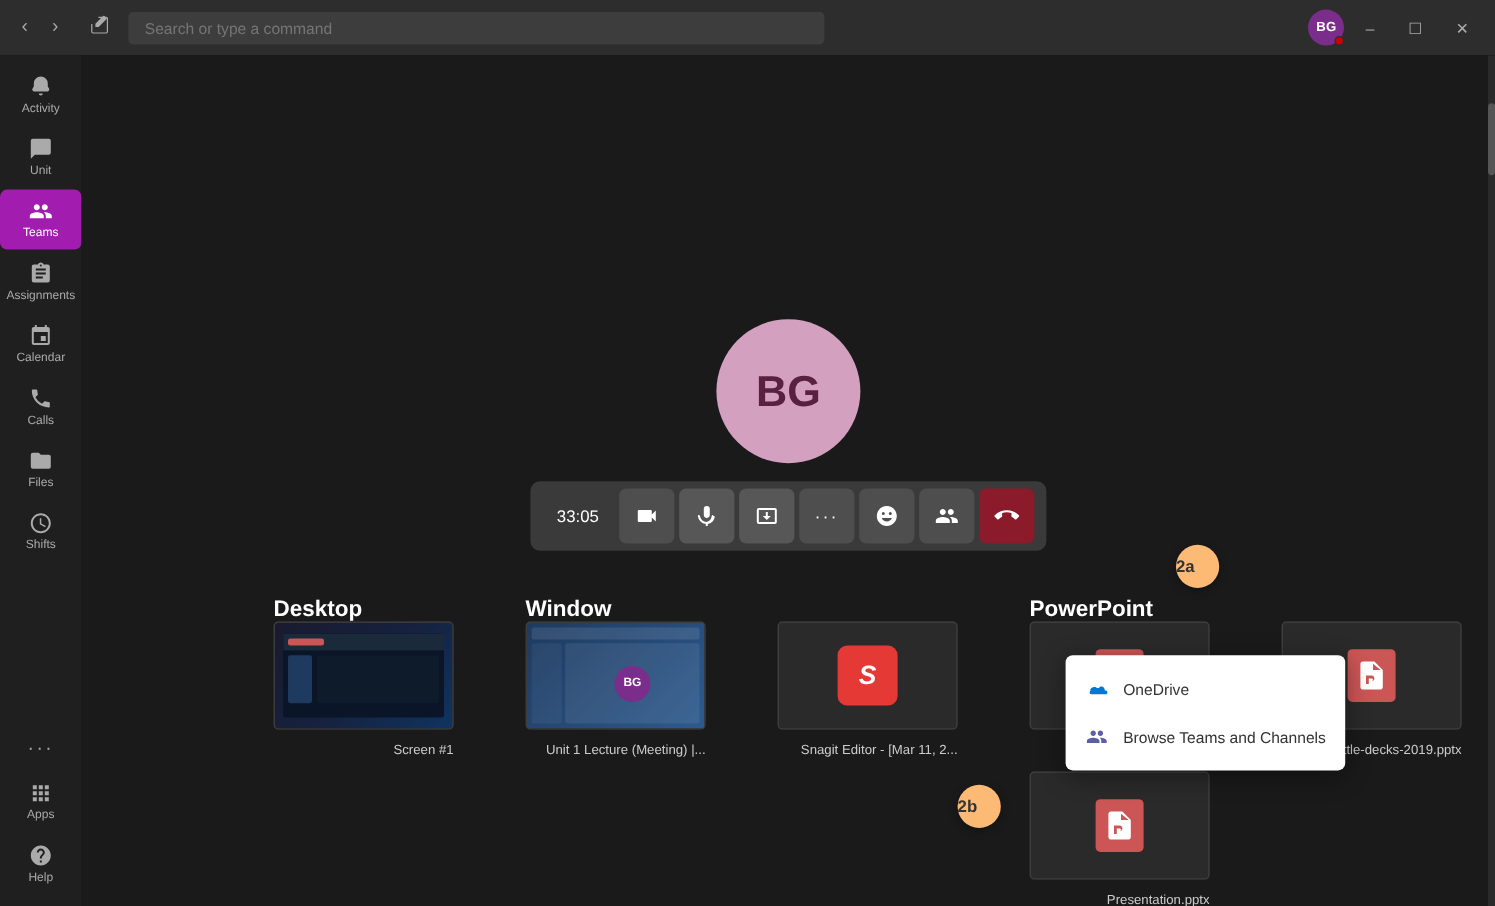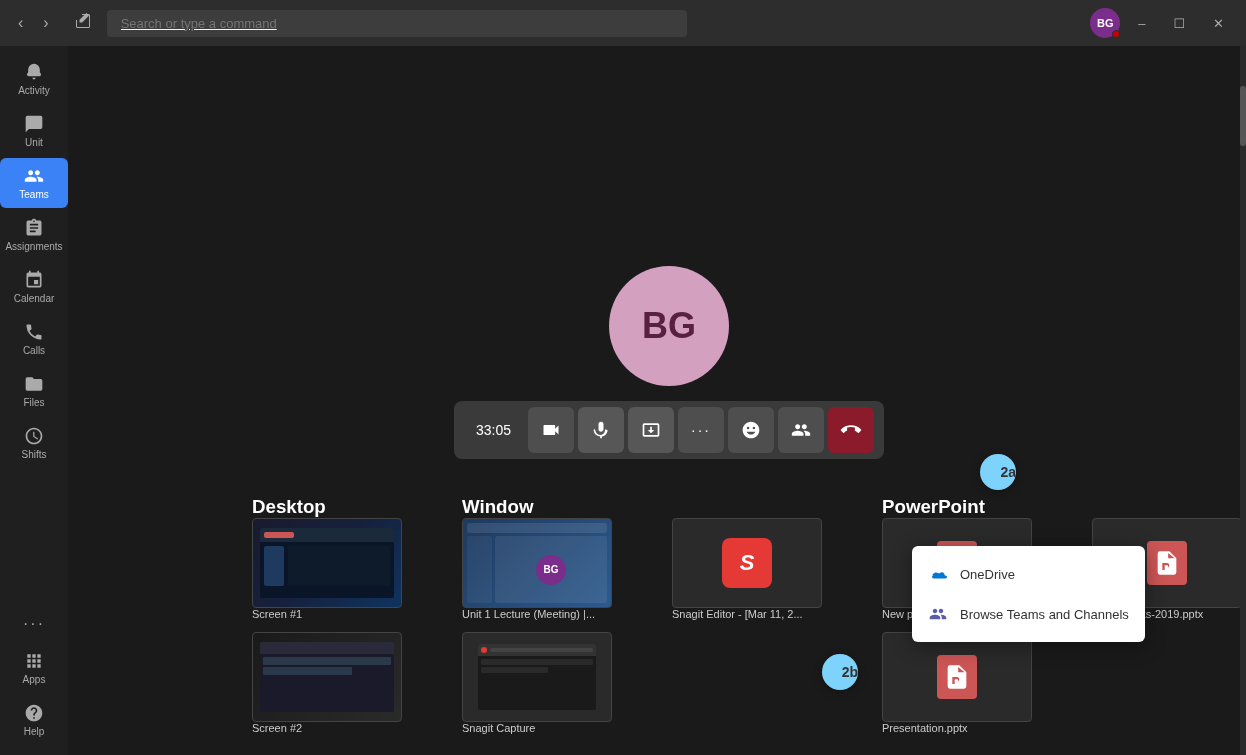--- a/index.html
+++ b/index.html
@@ -49,21 +49,20 @@
     .search-bar {
       flex: 1;
       max-width: 580px;
       background: #3d3d3d;
       border: none;
       border-radius: 4px;
       color: #fef9c3;
       padding: 6px 14px;
       font-size: 13px;
       outline: none;
-      text-decoration: underline;
     }
     .title-bar-right {
       margin-left: auto;
       display: flex;
       align-items: center;
       gap: 8px;
     }
     .window-btn {
       background: none;
       border: none;
@@ -97,21 +96,20 @@
       bottom: 0;
       right: 0;
       border: 1px solid #2d2d2d;
     }
 
     
     .main-container {
       display: flex;
       flex: 1;
       overflow: hidden;
-      gap: 24px;
     }
 
     
     .sidebar {
       width: 68px;
       background: #1f1f1f;
       display: flex;
       flex-direction: column;
       align-items: center;
       padding-top: 8px;
@@ -124,21 +122,21 @@
       padding: 8px 4px;
       width: 100%;
       cursor: pointer;
       border-radius: 6px;
       color: #aaa;
       font-size: 10px;
       margin-bottom: 2px;
       position: relative;
     }
     .sidebar-item.active {
-      background: #3b82f6;
+      background: #a21caf;
       color: #fff;
       justify-content: space-between;
     }
     .sidebar-item svg { margin-bottom: 3px; }
     .sidebar-spacer { flex: 1; }
     .sidebar-bottom {
       display: flex;
       flex-direction: column;
       align-items: center;
       padding-bottom: 8px;
@@ -261,25 +259,26 @@
     }
     .thumb-img.unit1 {
       background: linear-gradient(135deg, #1e3a5f 0%, #2d5a8e 100%);
     }
     .thumb-img.snagit {
       background: #2a2a2a;
     }
     .thumb-label {
       font-size: 11px;
       color: #ccc;
-      margin-top: 0;
+      margin-top: 11px;
       white-space: nowrap;
       overflow: hidden;
       text-overflow: ellipsis;
       max-width: 150px;
+      text-align: right;
     }
 
     
     .thumb-img .thumb-inner {
       width: 100%;
       height: 100%;
       display: flex;
       align-items: center;
       justify-content: center;
     }
@@ -310,27 +309,27 @@
       height: 20px;
       display: flex;
       align-items: center;
       justify-content: center;
       flex-shrink: 0;
     }
 
     
     .tooltip-bubble {
       position: absolute;
-      background: #7dd3fc;
+      background: #fdba74;
       border-radius: 50%;
       width: 36px;
       height: 36px;
       display: flex;
       align-items: center;
-      justify-content: flex-end;
+      justify-content: flex-start;
       color: #333;
       font-weight: 700;
       font-size: 14px;
       box-shadow: 0 2px 8px rgba(0,0,0,0.3);
     }
     .tooltip-2a {
       top: 408px;
       right: 230px;
     }
     .tooltip-2b {
@@ -560,34 +559,20 @@
                       </div>
                       <div style="padding:4px;display:flex;gap:4px">
                         <div style="width:20px;height:40px;background:#1e3a5f;border-radius:2px"></div>
                         <div style="flex:1;background:#0d1b2a;border-radius:2px"></div>
                       </div>
                     </div>
                   </div>
                 </div>
                 <div class="thumb-label">Screen #1</div>
               </div>
-              <div class="thumb-item">
-                <div class="thumb-img screen2">
-                  <div class="thumb-inner">
-                    <div style="width:90%;height:80%;background:#1a1a2a;border-radius:2px;overflow:hidden">
-                      <div style="width:100%;height:12px;background:#2a2a3a"></div>
-                      <div style="padding:3px;display:flex;flex-direction:column;gap:2px">
-                        <div style="height:8px;background:#2a3a4a;border-radius:1px"></div>
-                        <div style="height:8px;background:#2a3a4a;border-radius:1px;width:70%"></div>
-                      </div>
-                    </div>
-                  </div>
-                </div>
-                <div class="thumb-label">Screen #2</div>
-              </div>
             </div>
           </div>
 
           <div>
             <h3>Window</h3>
             <div style="display:flex;flex-direction:column;gap:12px">
 
               <div class="thumb-item">
                 <div class="thumb-img unit1">
                   <div class="thumb-inner" style="flex-direction:column;align-items:flex-start;padding:4px">
@@ -596,37 +581,20 @@
                       <div style="width:25px;background:rgba(255,255,255,0.05);border-radius:2px"></div>
                       <div style="flex:1;background:rgba(255,255,255,0.08);border-radius:2px;display:flex;align-items:center;justify-content:center">
                         <div style="width:30px;height:30px;border-radius:50%;background:#7b2d8b;display:flex;align-items:center;justify-content:center;font-size:10px;font-weight:700">BG</div>
                       </div>
                     </div>
                   </div>
                 </div>
                 <div class="thumb-label">Unit 1 Lecture (Meeting) |...</div>
               </div>
 
-              <div class="thumb-item">
-                <div class="thumb-img" style="background:#2a2a2a">
-                  <div class="thumb-inner">
-                    <div style="width:80%;height:75%;background:#1a1a1a;border-radius:2px;overflow:hidden">
-                      <div style="width:100%;height:12px;background:#333;display:flex;align-items:center;padding:0 3px;gap:3px">
-                        <div style="width:6px;height:6px;background:#e53935;border-radius:50%"></div>
-                        <div style="flex:1;height:4px;background:#444;border-radius:2px"></div>
-                      </div>
-                      <div style="padding:3px;display:flex;flex-direction:column;gap:2px">
-                        <div style="height:6px;background:#2a2a2a;border-radius:1px"></div>
-                        <div style="height:6px;background:#2a2a2a;border-radius:1px;width:60%"></div>
-                      </div>
-                    </div>
-                  </div>
-                </div>
-                <div class="thumb-label">Snagit Capture</div>
-              </div>
             </div>
           </div>
 
           <div>
             <h3 style="color:transparent">&nbsp;</h3>
             <div style="display:flex;flex-direction:column;gap:12px">
 
               <div class="thumb-item">
                 <div class="thumb-img snagit">
                   <div class="thumb-inner">

